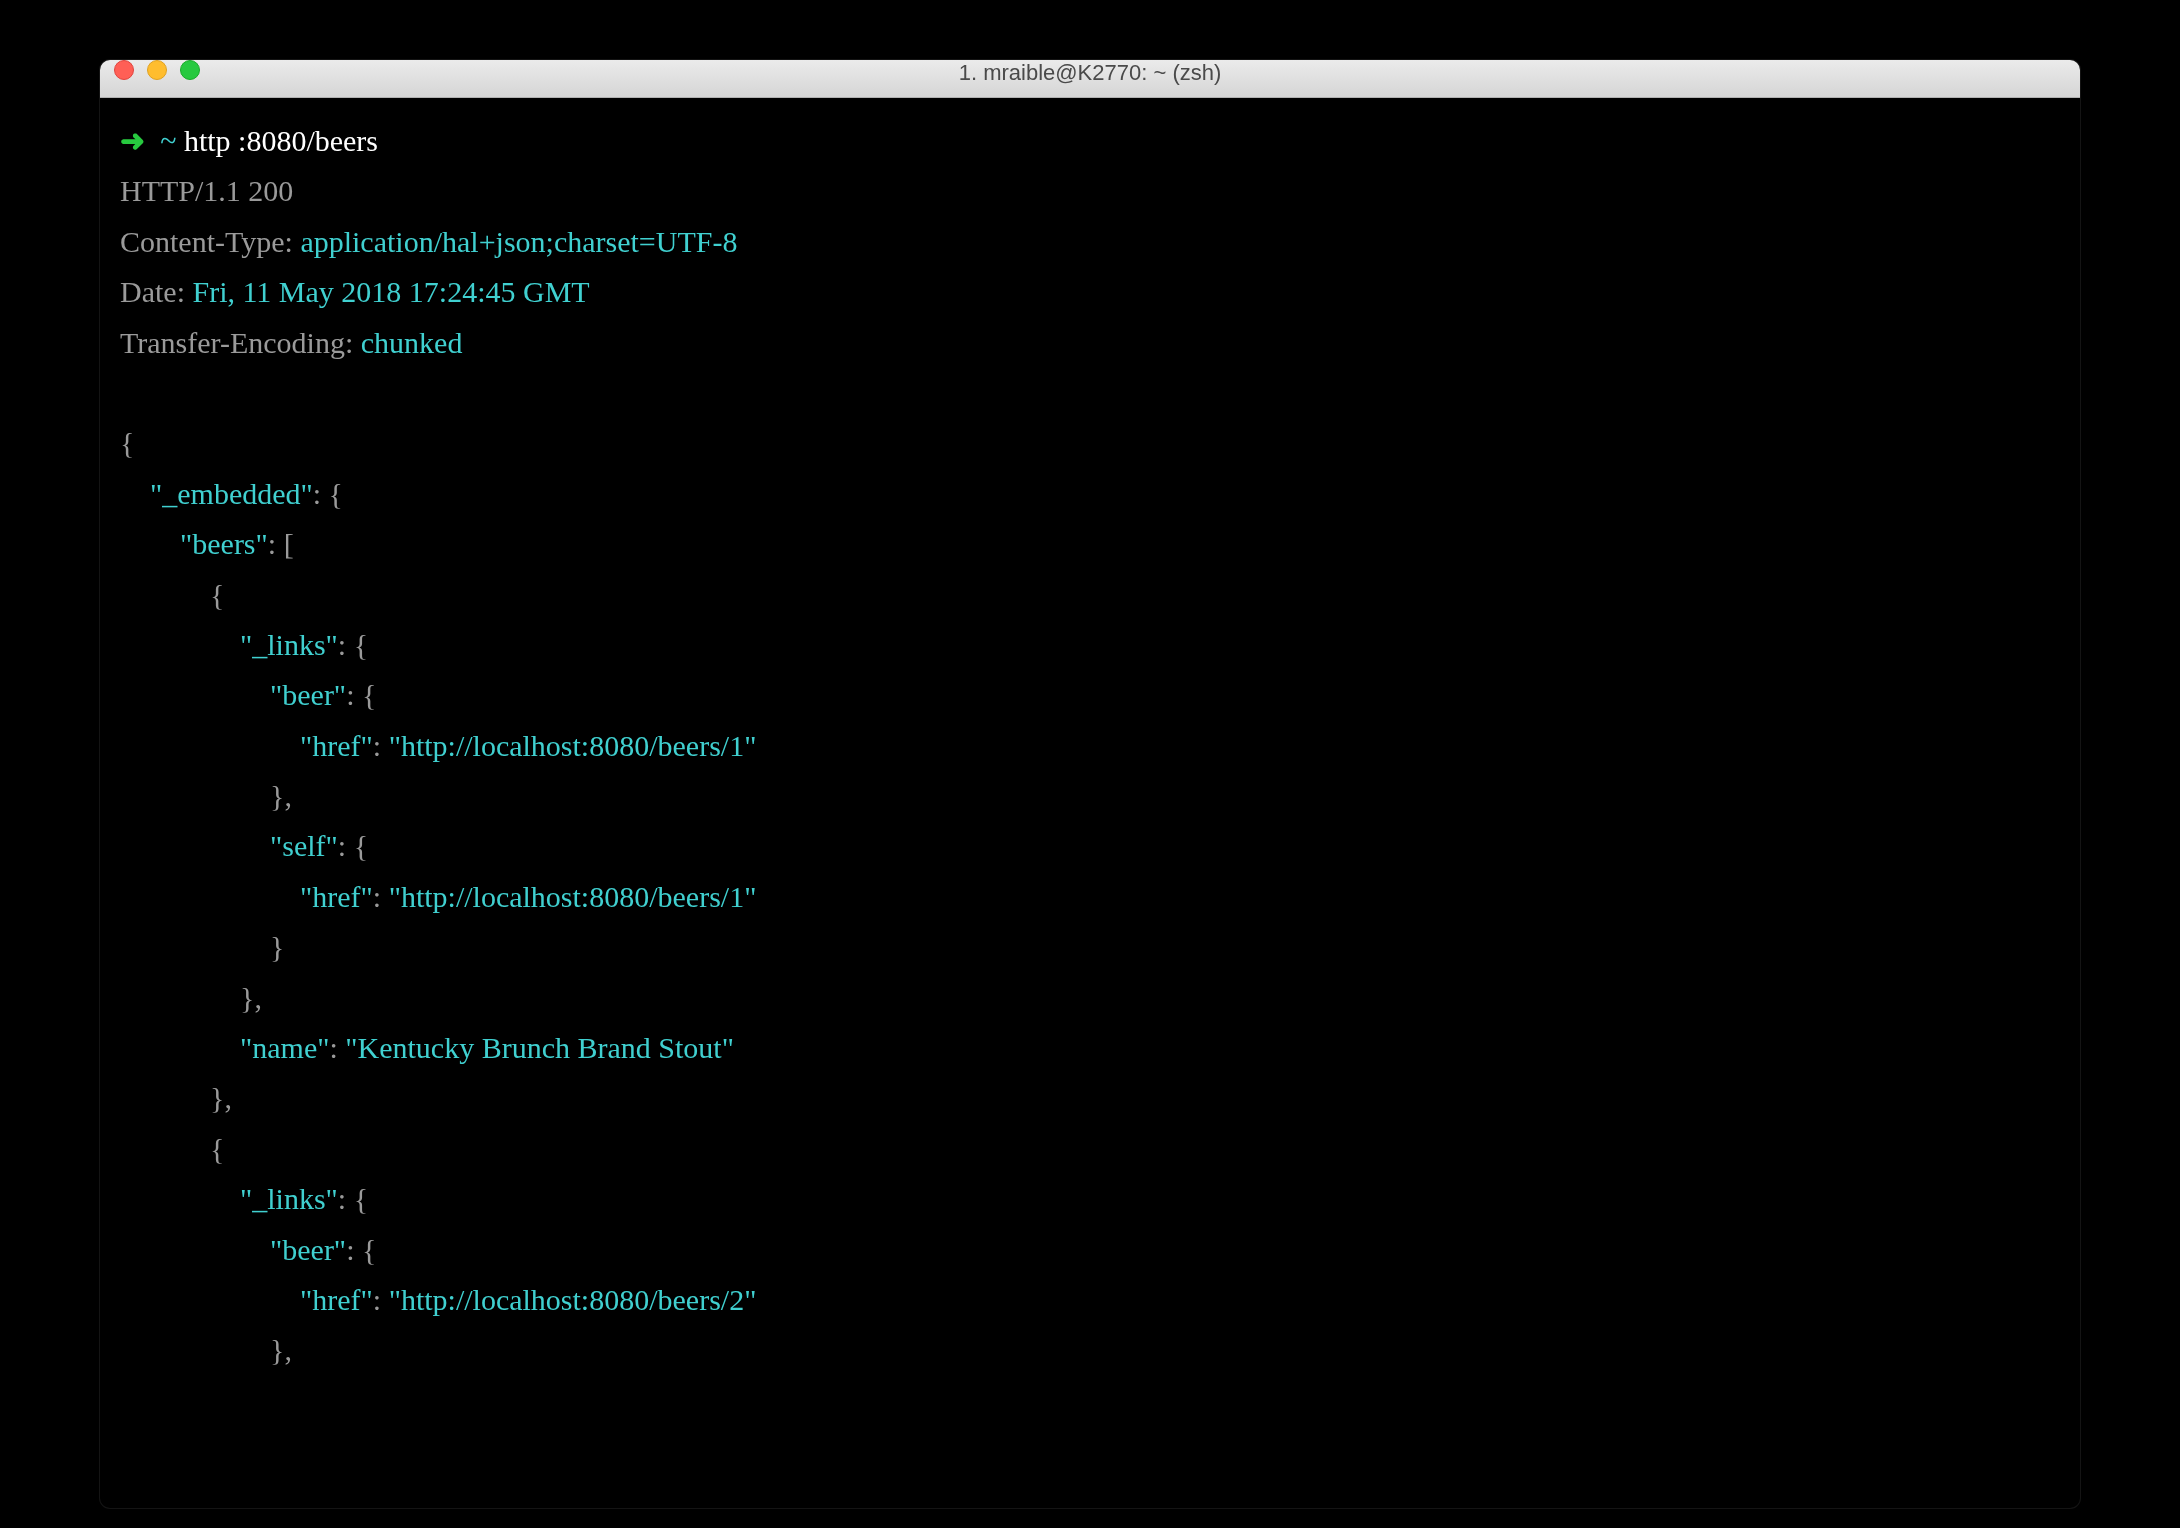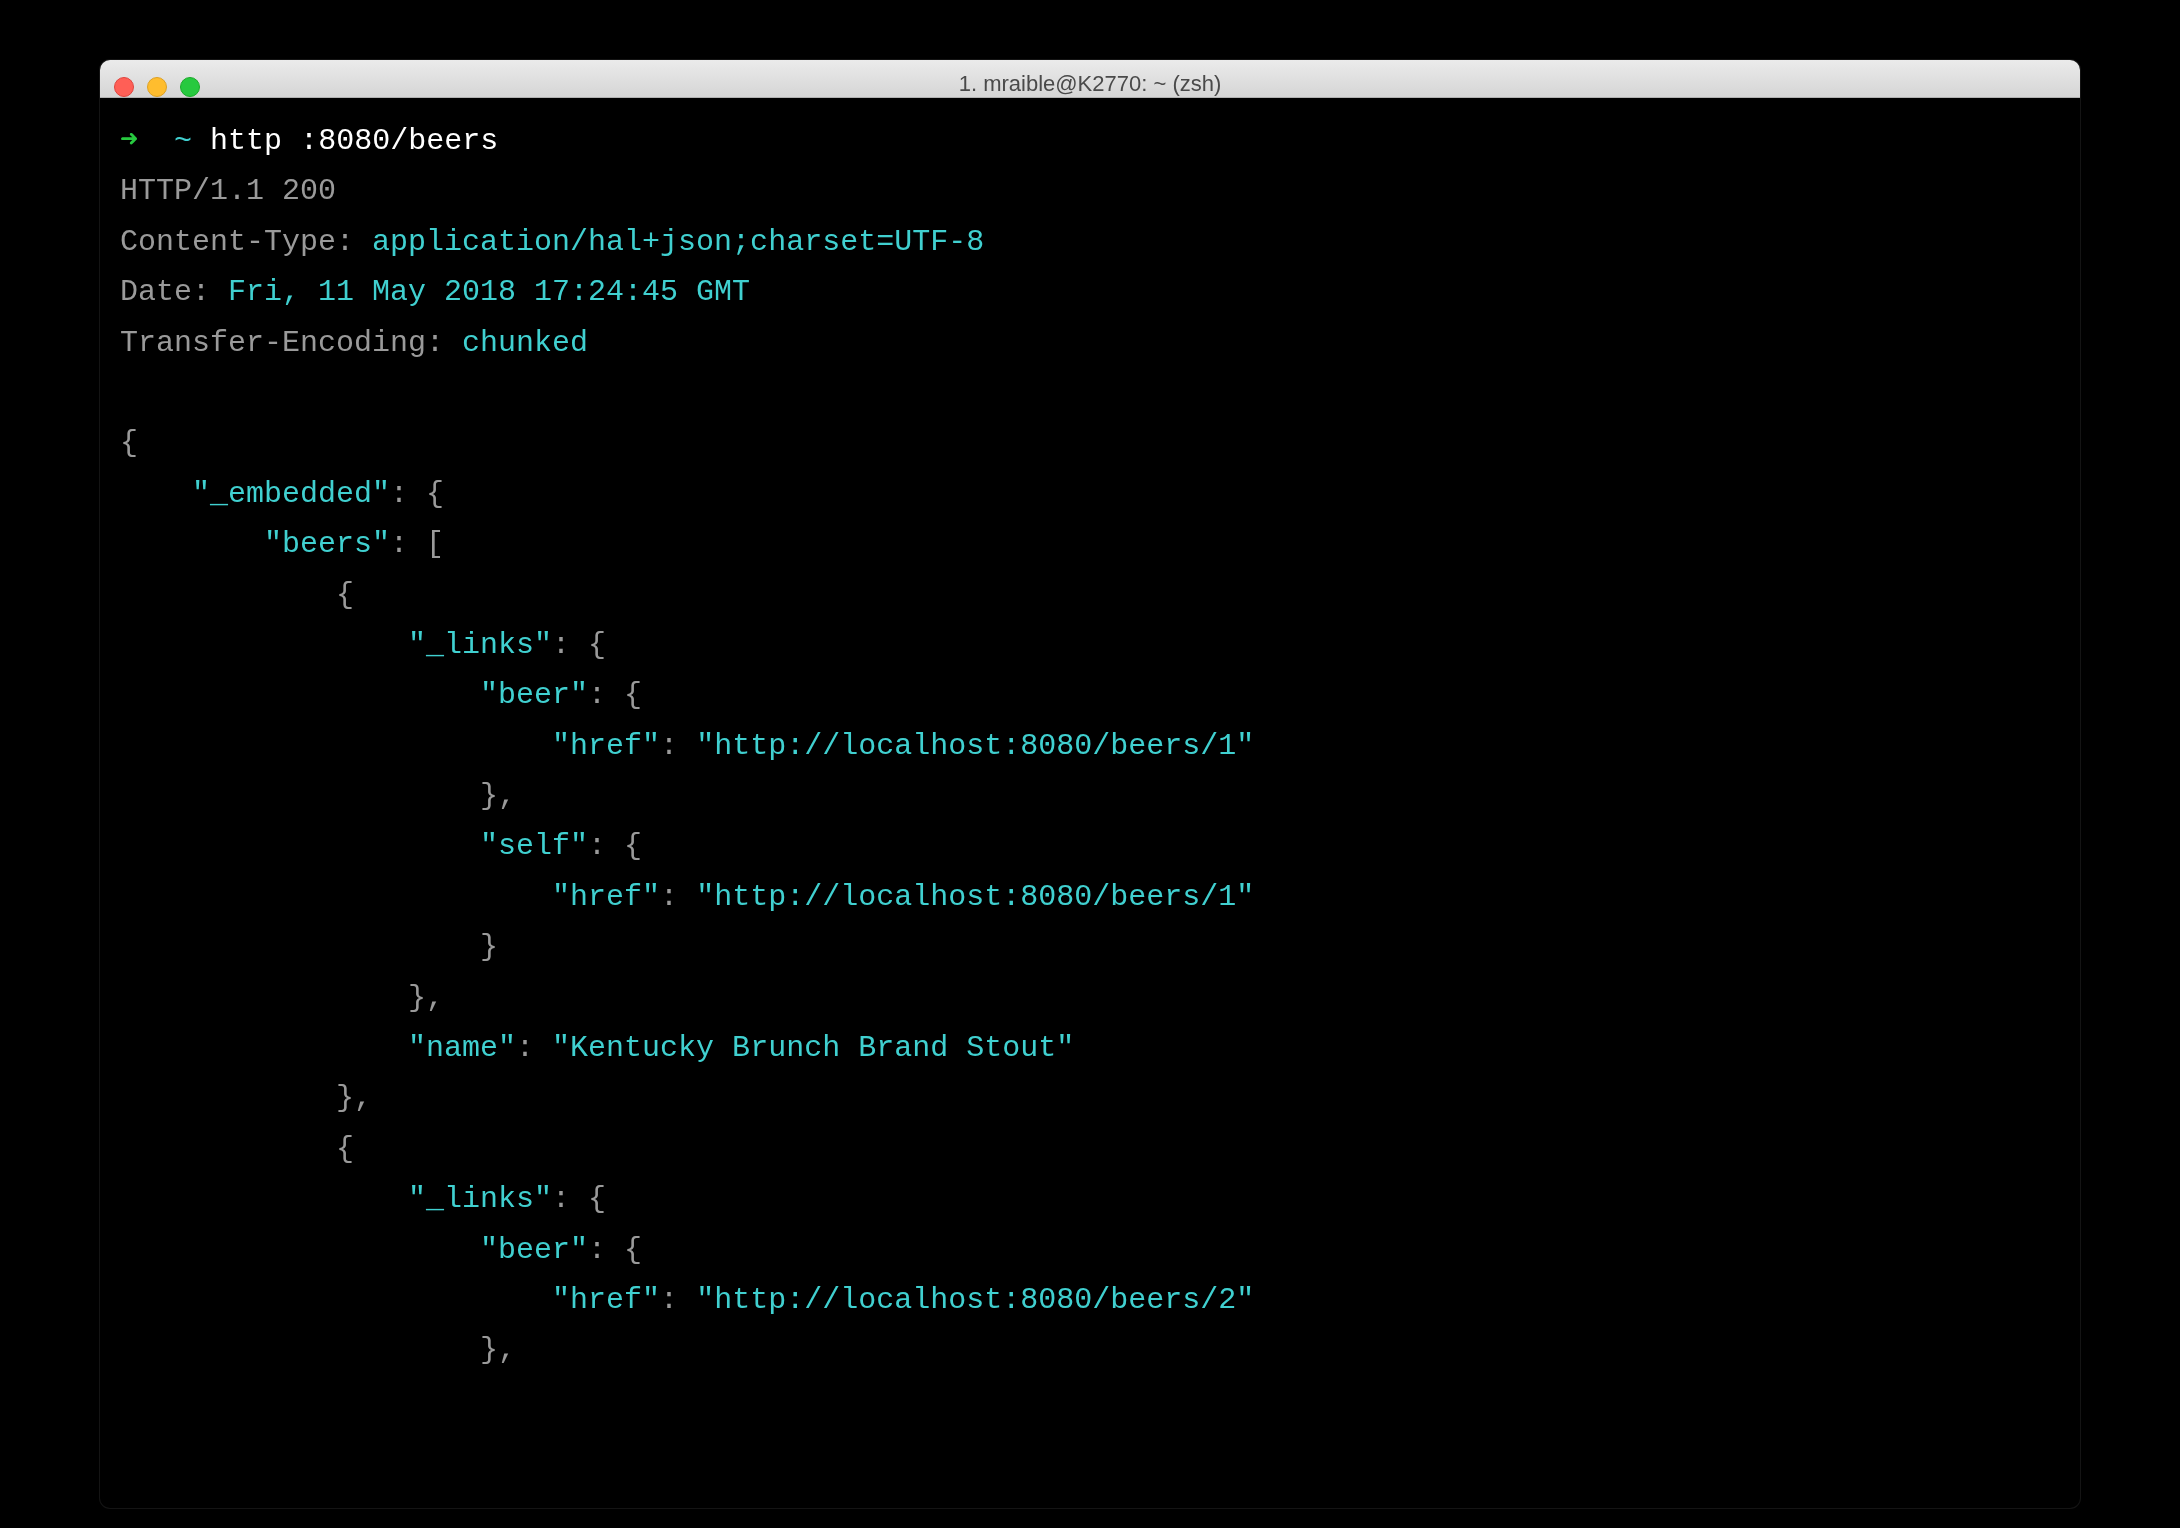--- a/index.html
+++ b/index.html
@@ -20,21 +20,21 @@
       width: 1980px;
       background: #000;
       border-radius: 10px;
       overflow: hidden;
       box-shadow: 0 0 0 1px rgba(255,255,255,0.08);
     }
     .titlebar {
       height: 38px;
       background: linear-gradient(to bottom, #ebebeb, #d5d5d5);
       display: flex;
-      align-items: flex-end;
+      align-items: flex-start;
       padding: 0 14px;
       position: relative;
       border-bottom: 1px solid #b1b1b1;
     }
     .traffic-lights {
       display: flex;
       gap: 13px;
       align-items: center;
     }
     .traffic-light {
@@ -50,21 +50,21 @@
       left: 0;
       right: 0;
       text-align: center;
       font-family: -apple-system, "Helvetica Neue", Arial, sans-serif;
       font-size: 22px;
       color: #4a4a4a;
       pointer-events: none;
     }
     .terminal-body {
       padding: 18px 20px;
-      font-family: Liberation Mono, monospace;
+      font-family: Liberation Serif, serif;
       font-size: 30px;
       line-height: 1.68;
       white-space: pre;
       color: #aaa;
       min-height: 1410px;
     }
     .arrow { color: #27c93f; font-weight: bold; }
     .cmd { color: #ffffff; }
     .gray { color: #9a9a9a; }
     .cyan { color: #40d0d0; }

